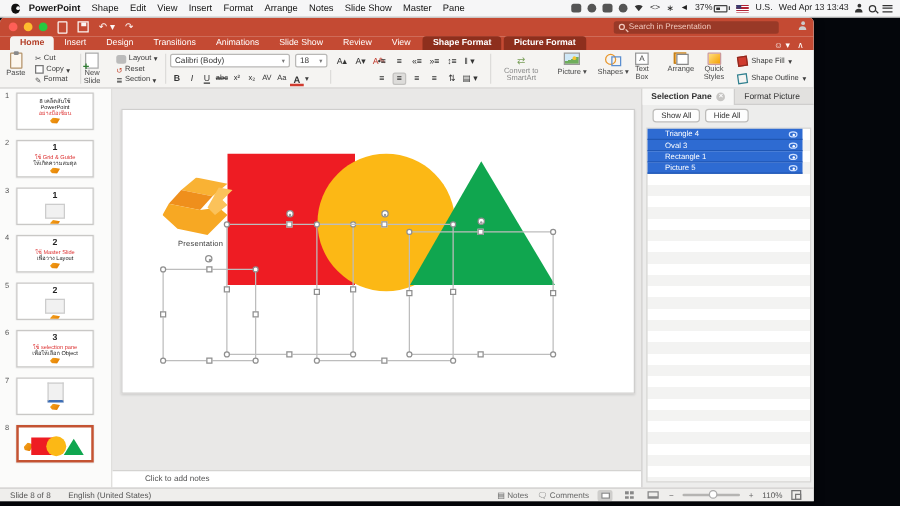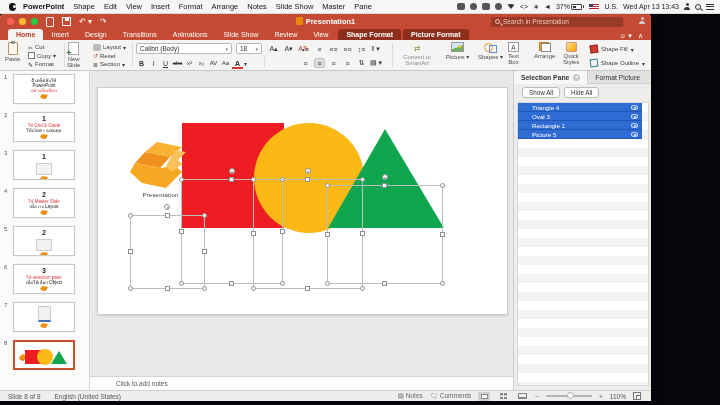--- a/index.html
+++ b/index.html
@@ -201,23 +201,20 @@
   <div id="window">
 
     <div class="titlebar">
       <span class="tl red"></span>
       <span class="tl yel"></span>
       <span class="tl grn"></span>
       <span class="tbico pagew"></span>
       <span class="tbico savew"></span>
       <span class="tbico">↶ ▾</span>
       <span class="tbico">↷</span>
-      <span class="tb-title">
-        <span class="docico"></span><span>Presentation1</span>
-      </span>
       <span class="tb-search">
         <span class="searchico"></span>
         <span>Search in Presentation</span>
       </span>
       <span class="tb-share persico" style="filter:invert(1)"></span>
     </div>
 
     <div class="tabrow">
       <span class="rtab active">Home</span>
       <span class="rtab">Insert</span>

